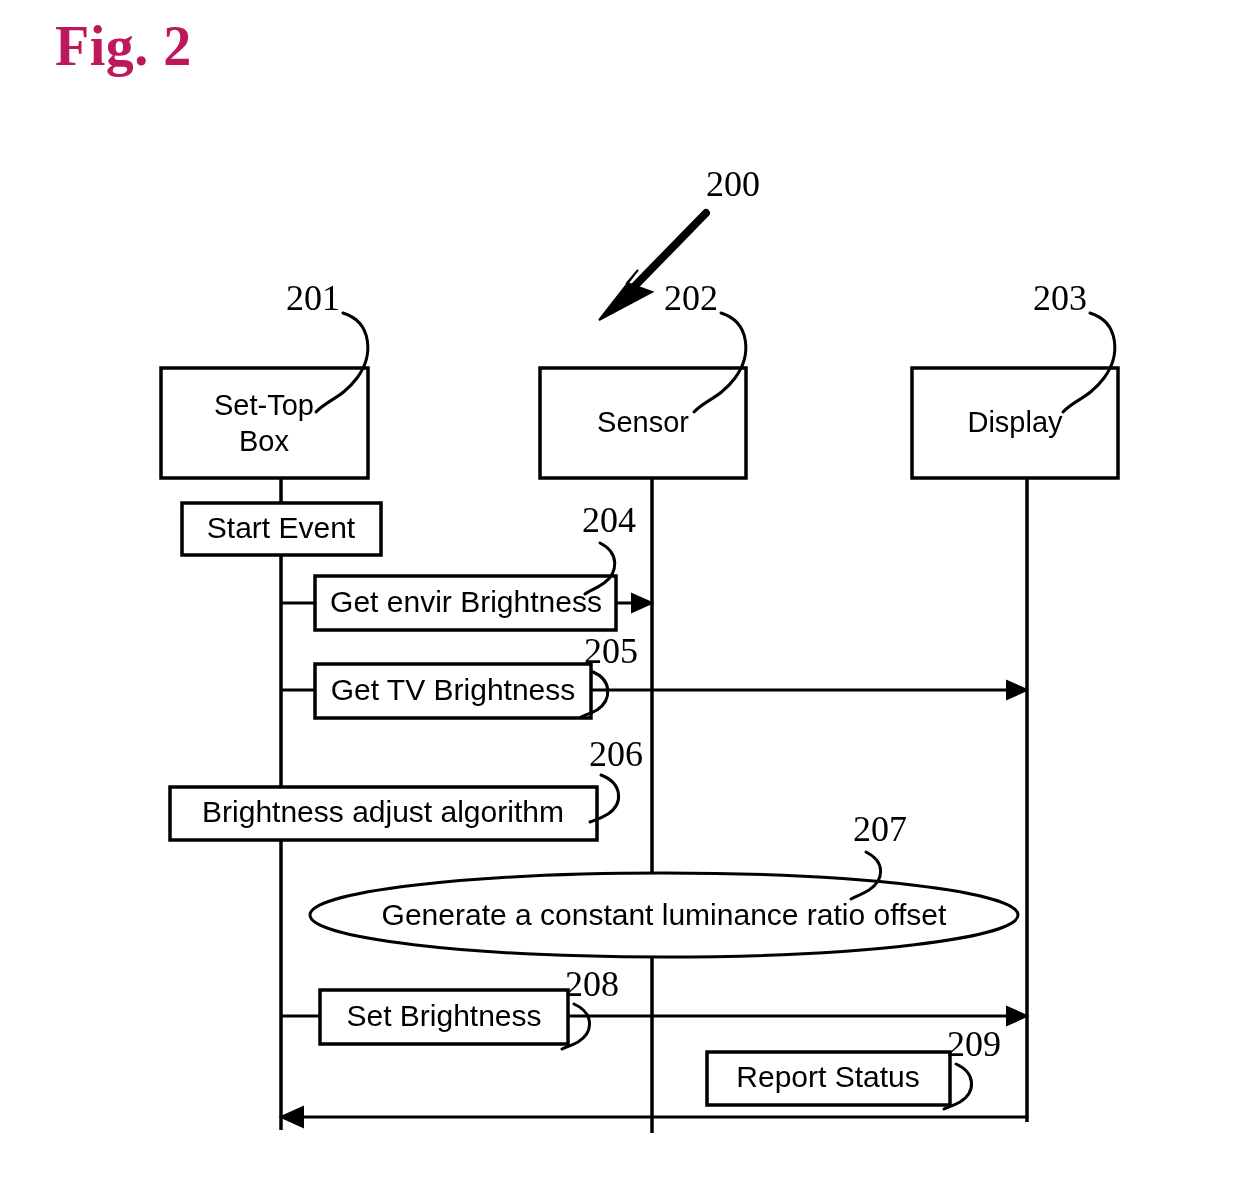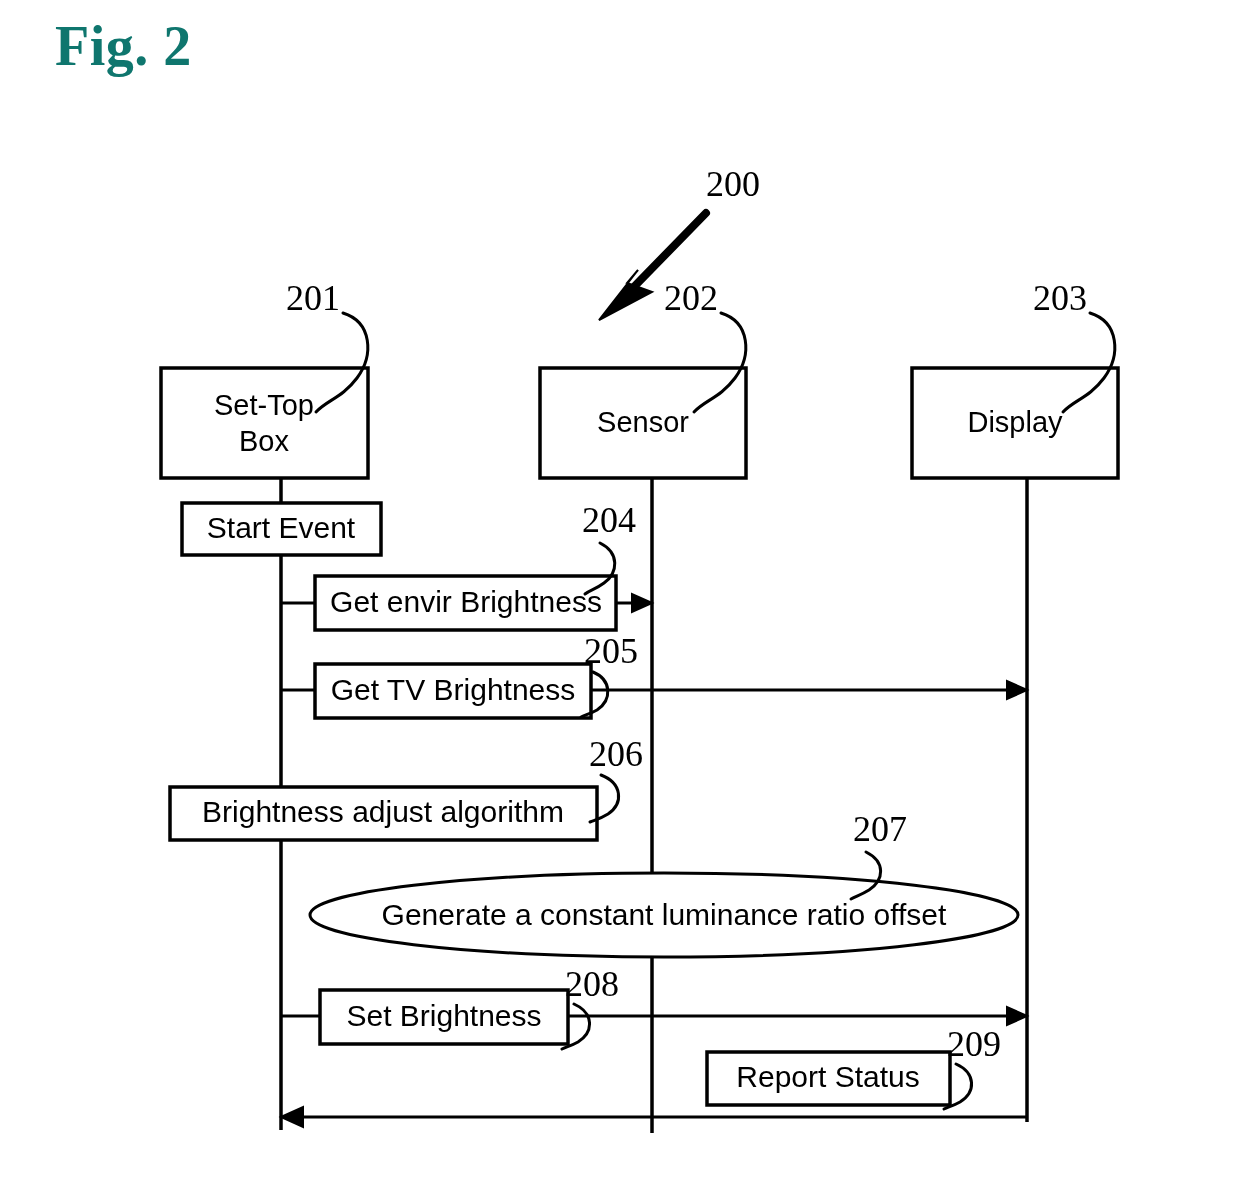--- a/index.html
+++ b/index.html
@@ -20,21 +20,21 @@
     width: 1240px;
     height: 1201px;
   }
   .fig-label {
     position: absolute;
     left: 55px;
     top: 14px;
     font-family: "Liberation Serif", serif;
     font-weight: bold;
     font-size: 56px;
-    color: #0f766e;
+    color: #be185d;
     letter-spacing: 0.5px;
     white-space: nowrap;
   }
   svg.diagram {
     position: absolute;
     left: 0;
     top: 0;
     width: 1240px;
     height: 1201px;
   }

